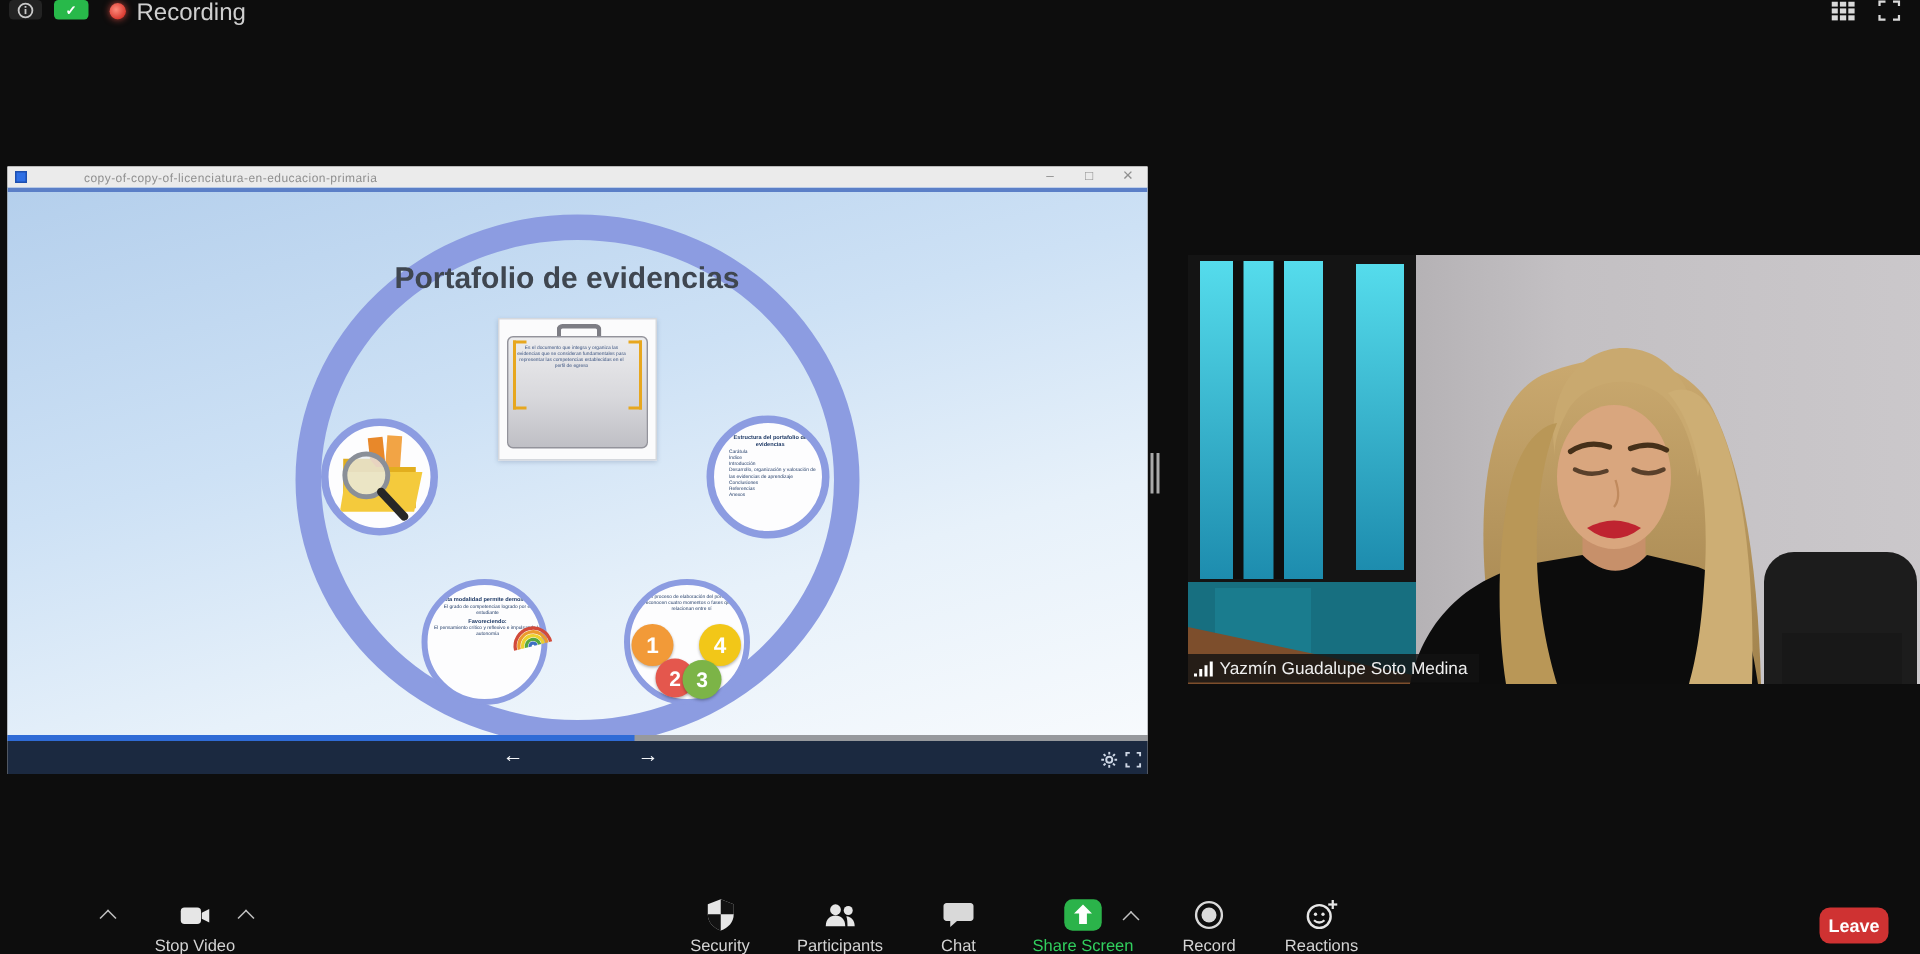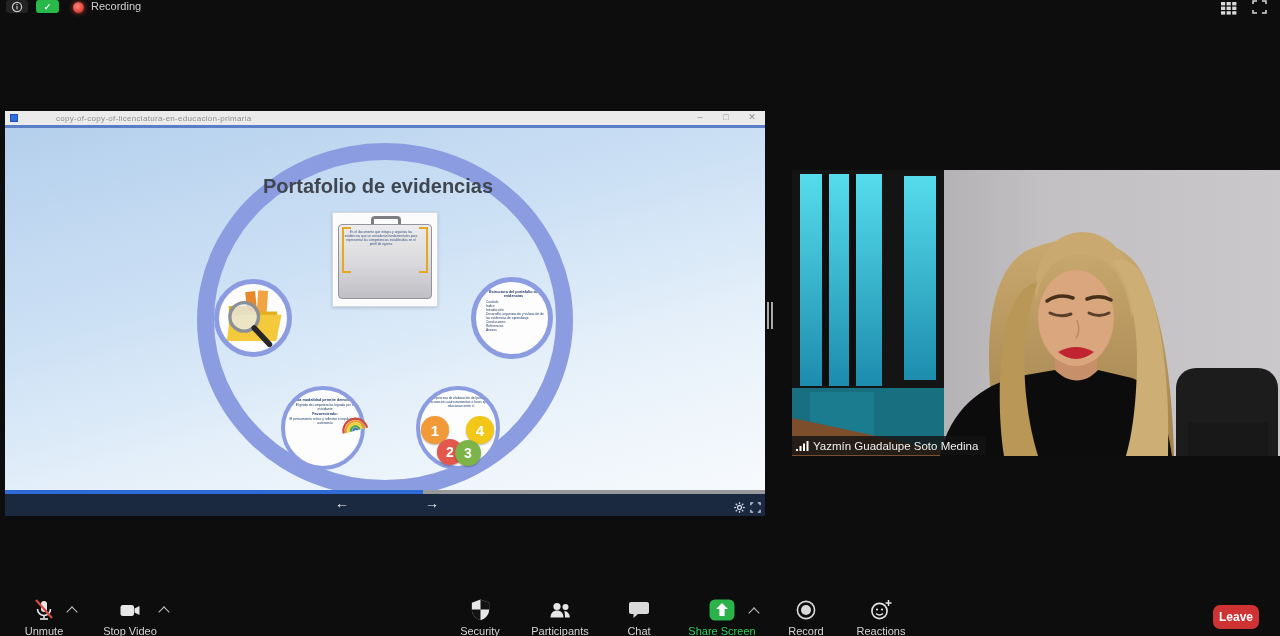--- a/index.html
+++ b/index.html
@@ -7,21 +7,21 @@
               font-family:"Liberation Sans", sans-serif; }
   #app { position:relative; width:1280px; height:636px; background:#0d0d0d; overflow:hidden; }
 
   
   .chip { position:absolute; top:0; height:13px; border-radius:3px; display:flex; align-items:center; justify-content:center; }
   #info-chip { left:6px; width:22px; background:#232323; }
   #shield-chip { left:36px; width:23px; background:#28b94a; color:#fff; font-size:9px; font-weight:bold; }
   #rec-dot { position:absolute; left:73px; top:2px; width:11px; height:11px; border-radius:50%;
              background:radial-gradient(circle at 40% 40%, #ff8a7a, #d93a30 70%);
              box-shadow:0 0 5px rgba(235,80,70,.8); }
-  #rec-label { position:absolute; left:91px; top:0px; font-size:11px; color:#cfcfcf; }
+  #rec-label { position:absolute; left:91px; top:0px; font-size:16px; color:#cfcfcf; }
   #gallery-btn { position:absolute; left:1221px; top:1px; }
   #fs-btn { position:absolute; left:1252px; top:0px; }
 
   
   #share-window { position:absolute; left:5px; top:111px; width:760px; height:405px; background:#fff; }
   .titlebar { position:relative; height:14px; background:#ebebeb; display:flex; align-items:center;gap:32px; }
   .appicon { width:8px; height:8px; margin-left:5px; background:#2f6fe4; border:1px solid #1d4fb0; }
   .wtitle { margin-left:6px; font-size:8px; color:#8f8f8f; letter-spacing:.3px; }
   .wc { position:absolute; top:0; width:16px; text-align:center; font-size:9px; color:#8f8f8f; line-height:13px; cursor:default; }
   .wc.min { left:687px; } .wc.max { left:713px; } .wc.cls { left:739px; }
@@ -307,30 +307,20 @@
           <rect x="0" y="9" width="2" height="2"></rect>
           <rect x="3.5" y="6" width="2" height="5"></rect>
           <rect x="7" y="3.5" width="2" height="7.5"></rect>
           <rect x="10.5" y="1" width="2" height="10"></rect>
         </g>
       </svg>
       <span>Yazmín Guadalupe Soto Medina</span>
     </div>
   </div>
 
-  <div class="tb" style="left:2px">
-    <svg width="26" height="24" viewBox="0 0 24 24">
-      <rect x="9" y="3" width="6" height="11" rx="3" fill="#e6e6e6"></rect>
-      <path d="M5.5 11 a6.5 6.5 0 0 0 13 0" stroke="#e6e6e6" stroke-width="1.6" fill="none"></path>
-      <line x1="12" y1="17.5" x2="12" y2="20.5" stroke="#e6e6e6" stroke-width="1.6"></line>
-      <line x1="8" y1="21" x2="16" y2="21" stroke="#e6e6e6" stroke-width="1.6"></line>
-      <line x1="4" y1="2" x2="20" y2="20" stroke="#d84a42" stroke-width="2.2"></line>
-    </svg>
-    <span class="tlabel">Unmute</span>
-  </div>
   <span class="chev" id="chev-audio"></span>
 
   <div class="tb" style="left:88px">
     <svg width="26" height="24" viewBox="0 0 24 24">
       <rect x="2.5" y="7" width="13.5" height="11" rx="2.5" fill="#e6e6e6"></rect>
       <path d="M16.5 10.5 L21.5 8 V17 L16.5 14.5 Z" fill="#e6e6e6"></path>
     </svg>
     <span class="tlabel">Stop Video</span>
   </div>
   <span class="chev" id="chev-video"></span>

